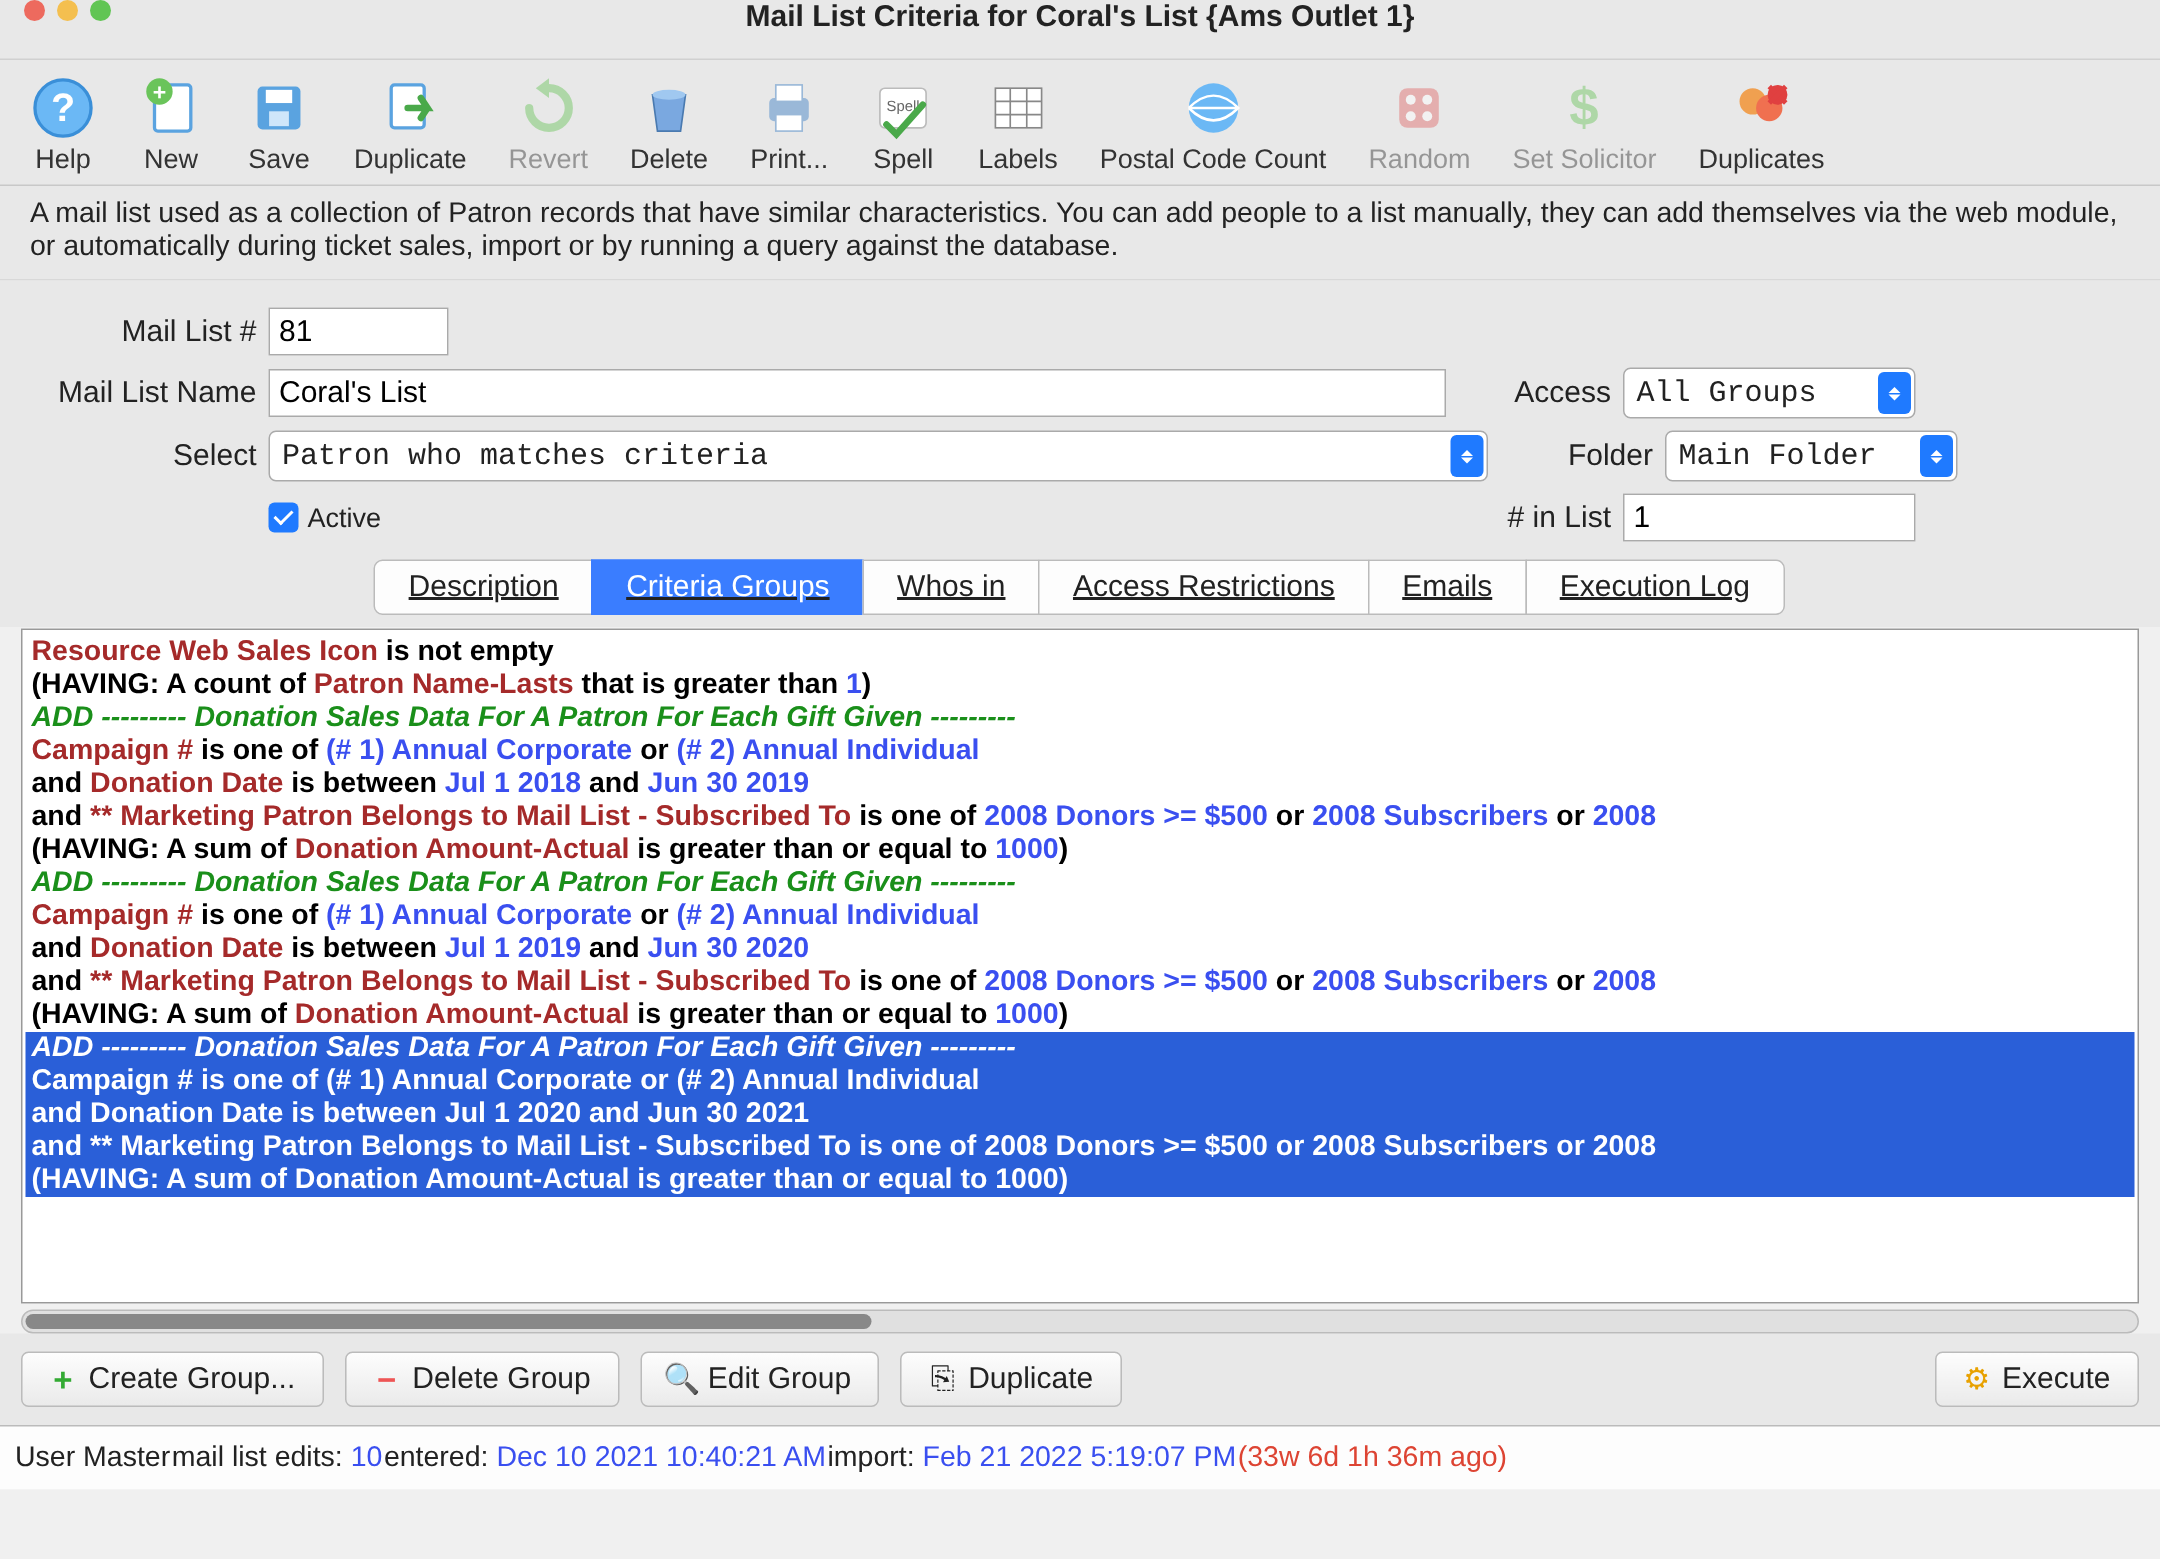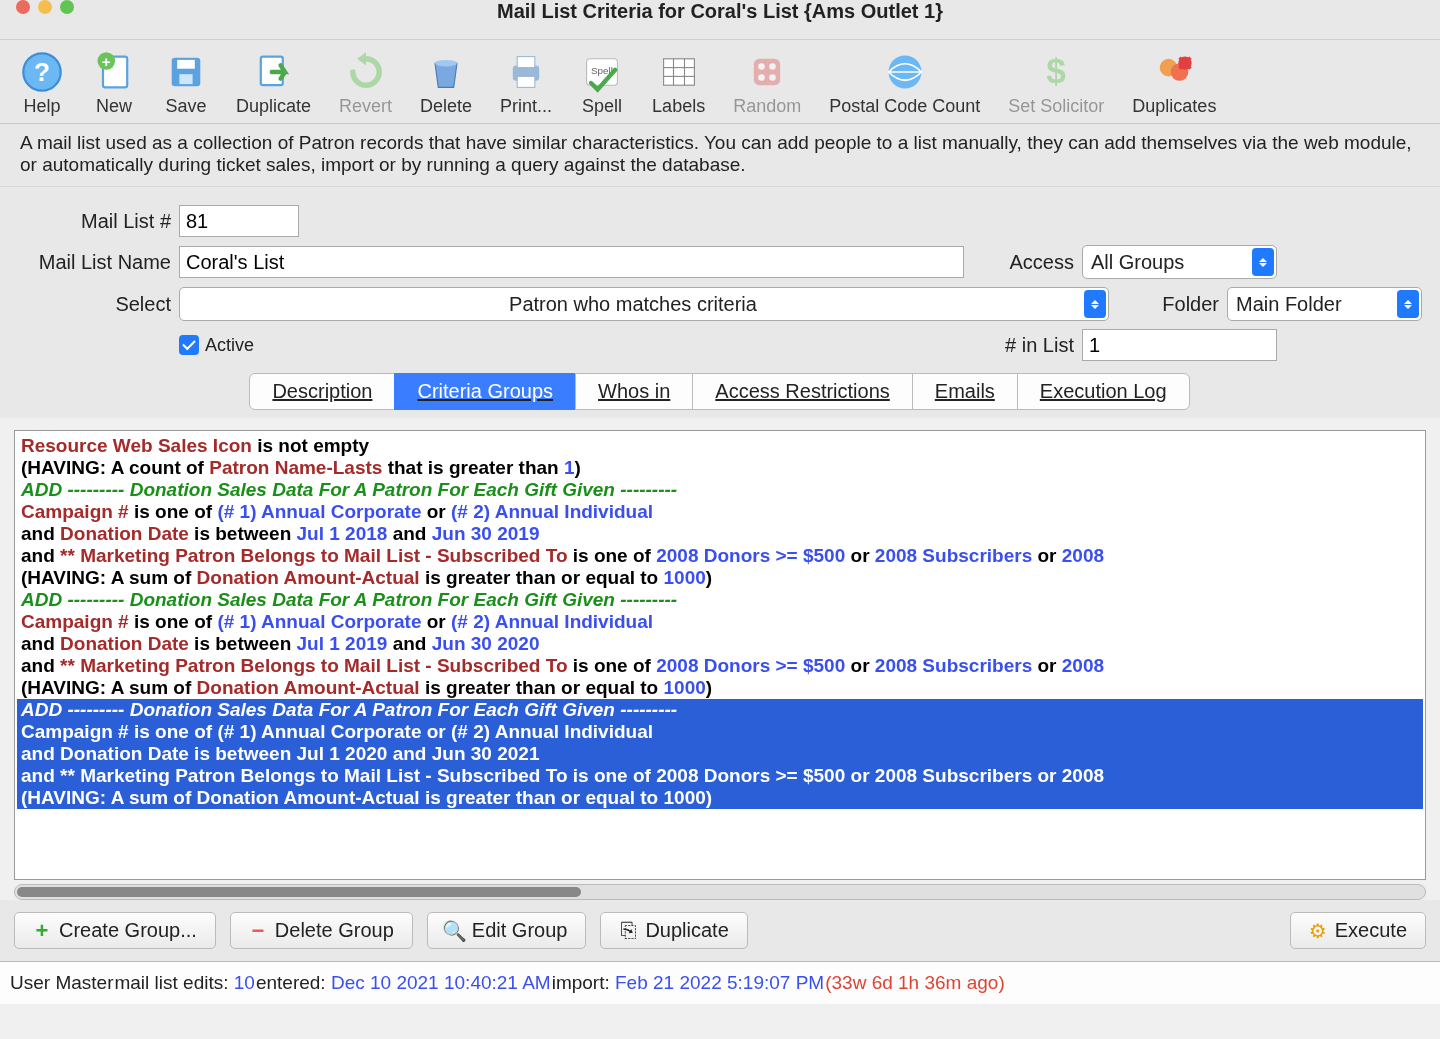--- a/index.html
+++ b/index.html
@@ -93,39 +93,40 @@
   .select-ctl {
     position:relative;
     display:flex;
     align-items:center;
     background:#fff;
     border:1px solid #aaa;
     border-radius:5px;
     font-size:20px;
     padding:3px 30px 3px 8px;
     height:34px;
+    font-family:Liberation Mono, monospace;
   }
   .select-arrows {
     position:absolute; right:2px; top:2px; bottom:2px;
     width:22px;
     background:#1f7aff;
     border-radius:4px;
     display:flex; flex-direction:column; align-items:center; justify-content:center;
     gap:1px;
   }
   .select-arrows::before, .select-arrows::after {
     content:'';
     width:0; height:0;
     border-left:4px solid transparent;
     border-right:4px solid transparent;
   }
   .select-arrows::before { border-bottom:4px solid #fff; }
   .select-arrows::after  { border-top:4px solid #fff; }
   .select-med { width:195px; }
-  .select-wide { width:930px;justify-content:center; }
+  .select-wide { width:813px; }
   .right-col {
     display:flex;
     align-items:center;
     gap:8px;
     margin-left:30px;
   }
   .right-lbl { font-size:20px; text-align:right; width:80px;}
   .chk {
     width:20px;height:20px;border-radius:4px;
     background:#1f7aff;
@@ -151,21 +152,21 @@
     font-size:20px;
     margin-left:-1px;
     cursor:pointer;
   }
   .tab:first-child { border-top-left-radius:6px; border-bottom-left-radius:6px;}
   .tab:last-child  { border-top-right-radius:6px; border-bottom-right-radius:6px;}
   .tab.active {
     background:#3a7dff; color:#fff; border-color:#3a7dff;
   }
   .criteria-box {
-    margin:12px 14px 0 14px;
+    margin:1px 14px 0 14px;
     background:#fff;
     border:1px solid #999;
     height:450px;
     overflow:auto;
     font-family: Verdana, Arial, sans-serif;
     font-size:19px;
     font-weight:600;
     padding:4px 2px;
     position:relative;
   }
@@ -310,41 +311,41 @@
         <svg viewBox="0 0 40 40">
           <rect x="6" y="8" width="28" height="24" fill="#fff" stroke="#888"></rect>
           <line x1="6" y1="16" x2="34" y2="16" stroke="#888"></line>
           <line x1="6" y1="24" x2="34" y2="24" stroke="#888"></line>
           <line x1="15" y1="8" x2="15" y2="32" stroke="#888"></line>
           <line x1="25" y1="8" x2="25" y2="32" stroke="#888"></line>
         </svg>
       </div>
       <div class="tool-label">Labels</div>
     </div>
+    <div class="tool-btn">
+      <div class="tool-icon">
+        <svg viewBox="0 0 40 40">
+          <circle cx="20" cy="20" r="15" fill="#6bb8f5"></circle>
+          <path d="M5 20 Q20 5 35 20 Q20 35 5 20" fill="none" stroke="#fff" stroke-width="1.5"></path>
+          <line x1="5" y1="20" x2="35" y2="20" stroke="#fff" stroke-width="1.5"></line>
+        </svg>
+      </div>
+      <div class="tool-label">Postal Code Count</div>
+    </div>
     <div class="tool-btn disabled">
       <div class="tool-icon">
         <svg viewBox="0 0 40 40">
           <rect x="8" y="8" width="24" height="24" rx="5" fill="#e06a6a"></rect>
           <circle cx="15" cy="15" r="3" fill="#fff"></circle>
           <circle cx="25" cy="15" r="3" fill="#fff"></circle>
           <circle cx="15" cy="25" r="3" fill="#fff"></circle>
           <circle cx="25" cy="25" r="3" fill="#fff"></circle>
         </svg>
       </div>
       <div class="tool-label">Random</div>
-    </div>
-    <div class="tool-btn">
-      <div class="tool-icon">
-        <svg viewBox="0 0 40 40">
-          <circle cx="20" cy="20" r="15" fill="#6bb8f5"></circle>
-          <path d="M5 20 Q20 5 35 20 Q20 35 5 20" fill="none" stroke="#fff" stroke-width="1.5"></path>
-          <line x1="5" y1="20" x2="35" y2="20" stroke="#fff" stroke-width="1.5"></line>
-        </svg>
-      </div>
-      <div class="tool-label">Postal Code Count</div>
     </div>
     <div class="tool-btn disabled">
       <div class="tool-icon">
         <svg viewBox="0 0 40 40">
           <text x="20" y="30" text-anchor="middle" font-size="32" fill="#6ac45a" font-weight="bold">$</text>
         </svg>
       </div>
       <div class="tool-label">Set Solicitor</div>
     </div>
     <div class="tool-btn">

